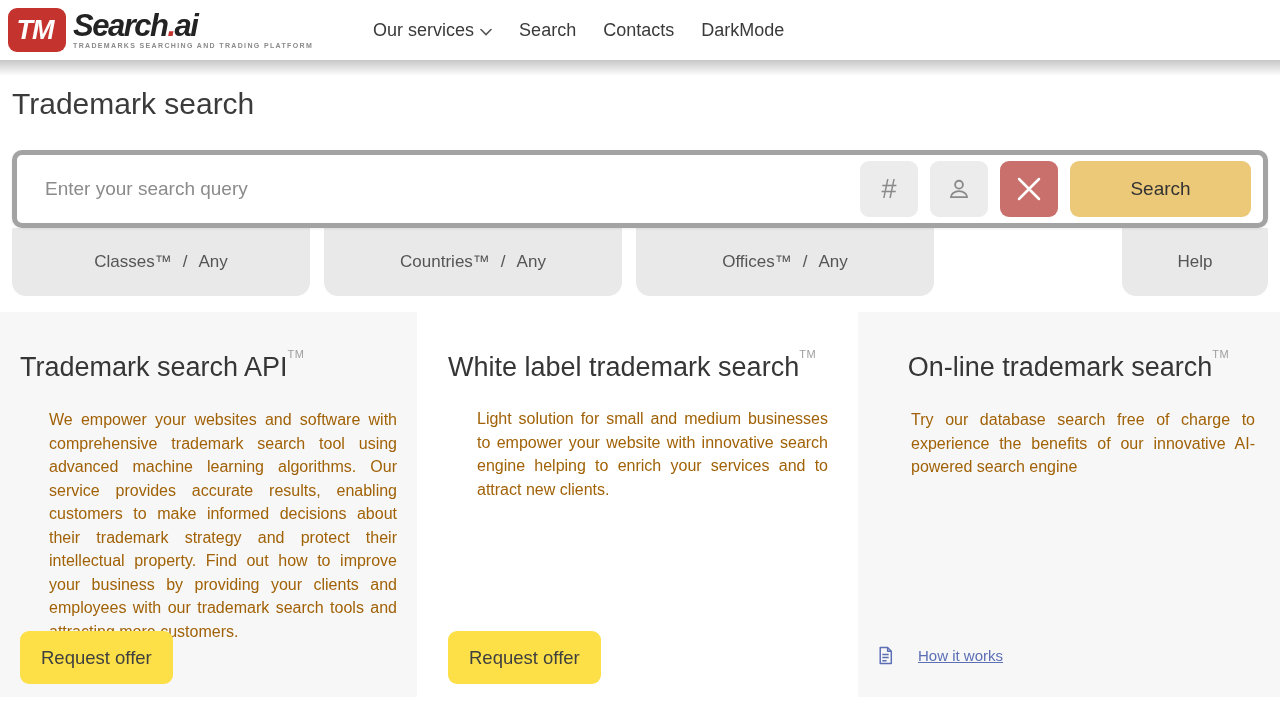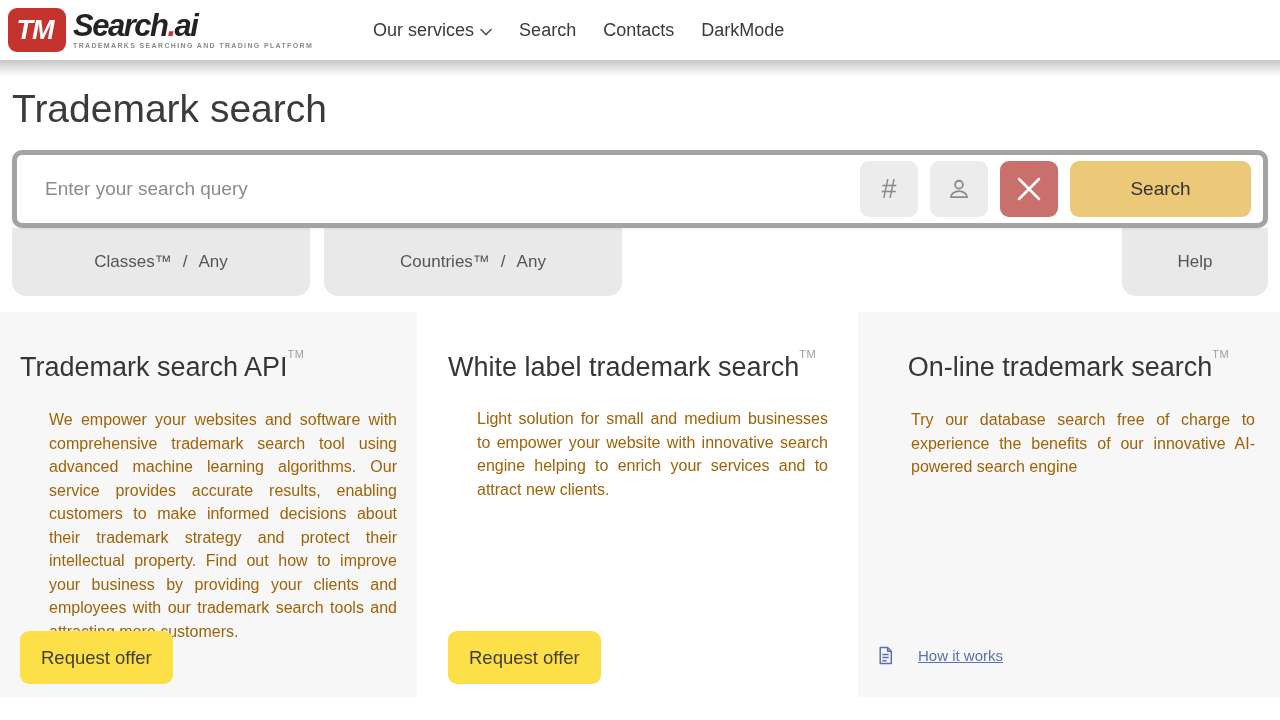--- a/index.html
+++ b/index.html
@@ -19,21 +19,21 @@
   .logo-text { margin-left:7px; }
   .logo-name { font-size:31px; font-weight:bold; font-style:italic; color:#232323; letter-spacing:-1.5px; line-height:30px; }
   .logo-name .dot { color:#c4332e; }
   .logo-tagline { font-size:7px; color:#8a8a8a; letter-spacing:1.35px; font-weight:bold; margin-top:1px; white-space:nowrap; }
 
   .nav { display:flex; align-items:center; margin-left:60px; gap:27px; }
   .nav-item { font-size:18px; color:#3a3a3a; cursor:pointer; display:flex; align-items:center; gap:6px; white-space:nowrap; }
   .chevron { width:12px; height:8px; margin-top:3px; }
 
   
-  .page-title { position:absolute; left:12px; top:87px; font-size:39px; font-weight:400; color:#3b3b3b; }
+  .page-title { position:absolute; left:12px; top:87px; font-size:30px; font-weight:400; color:#3b3b3b; }
 
   
   .search-box { position:absolute; left:12px; top:150px; width:1256px; height:78px;
     background:#fff; border:5px solid #a3a3a3; border-radius:10px;
     box-shadow:0 1px 3px rgba(0,0,0,0.07); z-index:3;
     display:flex; align-items:center; }
   .search-input { flex:1; border:none; outline:none; font-size:19px; color:#444;
     padding:0 16px 0 28px; font-family:"Liberation Sans", sans-serif; background:transparent; height:100%; }
   .search-input::placeholder { color:#8b8b8b; }
   .sq-btn { width:58px; height:56px; border:none; border-radius:9px; margin-right:12px;
@@ -126,20 +126,23 @@
     </button>
     <button class="search-btn">Search</button>
   </div>
 
   <button class="filter-btn" style="left:12px; width:298px;">
     <span>Classes™</span><span class="sep">/</span><span>Any</span>
   </button>
   <button class="filter-btn" style="left:324px; width:298px;">
     <span>Countries™</span><span class="sep">/</span><span>Any</span>
   </button>
+  <button class="filter-btn" style="left:636px; width:298px;">
+    <span>Offices™</span><span class="sep">/</span><span>Any</span>
+  </button>
   <button class="filter-btn" style="left:1122px; width:146px;">Help</button>
 
   <section class="card card-1">
     <div class="card-inner">
       <h2><span>Trademark search API</span><sup>TM</sup></h2>
       <p>We empower your websites and software with comprehensive trademark search tool using advanced machine learning algorithms. Our service provides accurate results, enabling customers to make informed decisions about their trademark strategy and protect their intellectual property. Find out how to improve your business by providing your clients and employees with our trademark search tools and attracting more customers.</p>
     </div>
     <button class="cta-btn">Request offer</button>
   </section>
 

